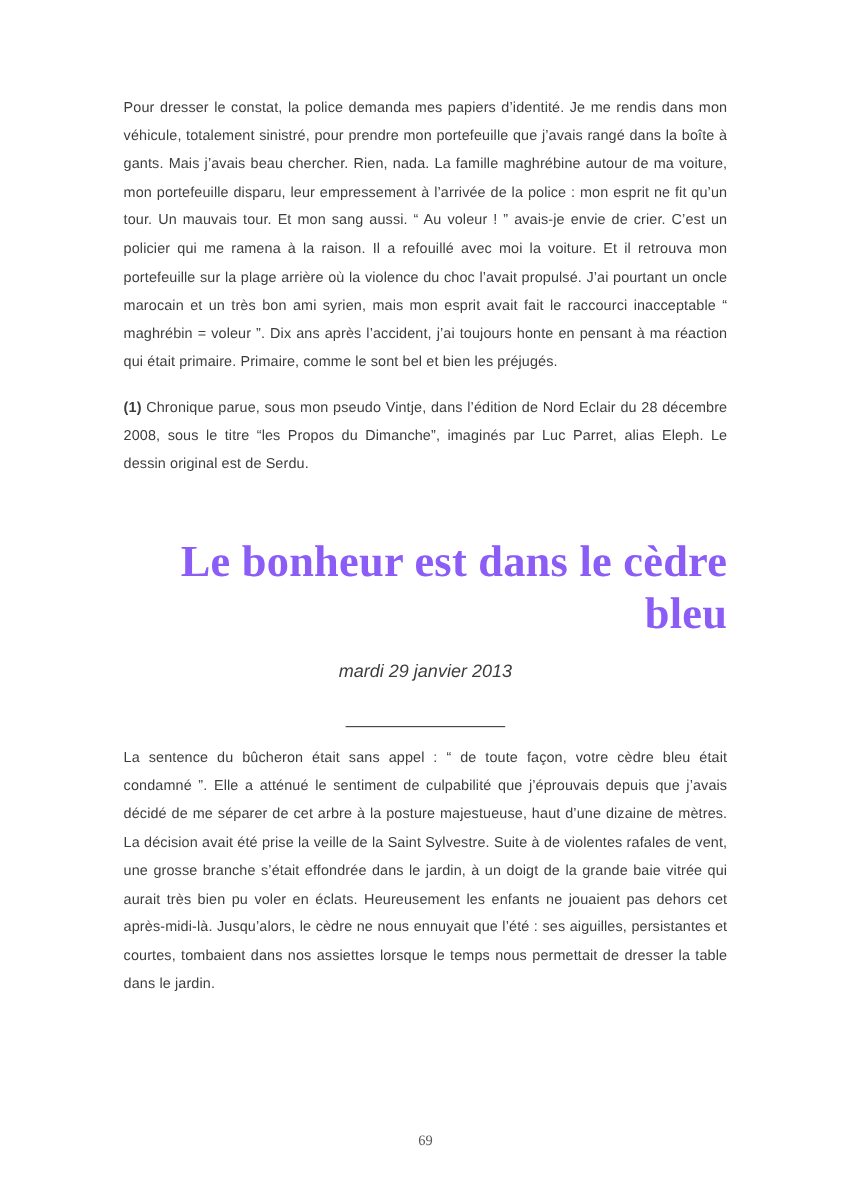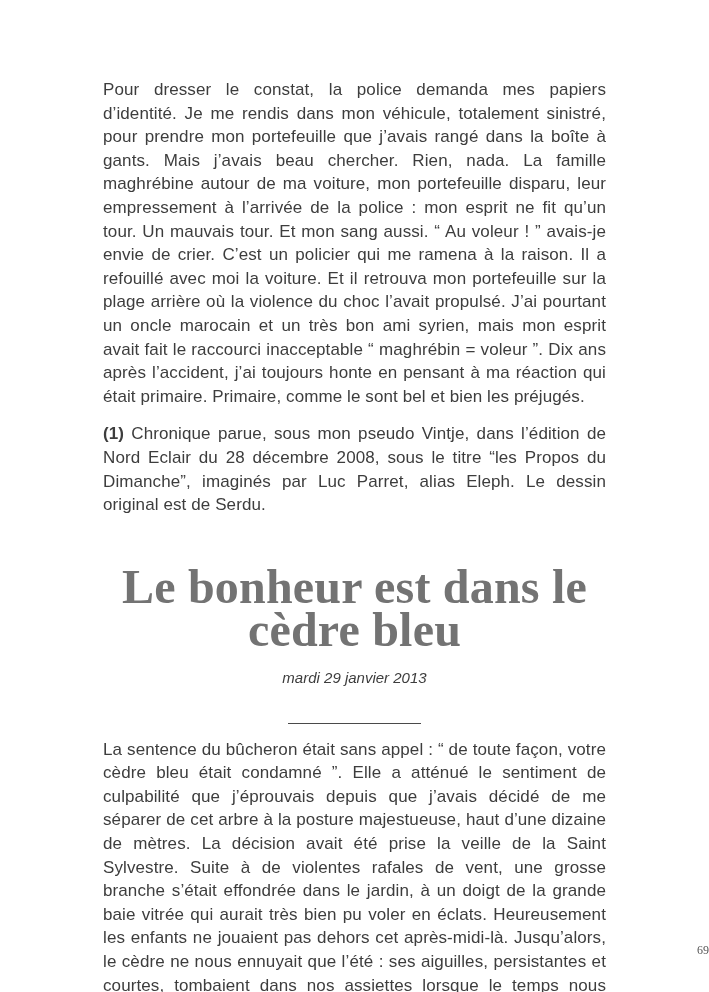--- a/index.html
+++ b/index.html
@@ -15,42 +15,42 @@
     overflow: hidden;
   }
 
   .content {
     width: 503px;
     margin: 0 auto;
     padding-top: 78px;
   }
 
   .body-text {
-    font-size: 17px;
+    font-size: 12px;
     line-height: 23.6px;
     color: #3d3d3d;
     text-align: justify;
     letter-spacing: 0.1px;
   }
 
   .footnote {
     margin-top: 14px;
   }
   .footnote strong {
     font-weight: 700;
     color: #3d3d3d;
   }
 
   .chapter-title {
     font-family: "Liberation Serif", "DejaVu Serif", serif;
     font-weight: 700;
-    font-size: 48px;
+    font-size: 37px;
     line-height: 43px;
-    color: #737373;
-    text-align: center;
+    color: #8b5cf6;
+    text-align: right;
     margin-top: 48px;
     letter-spacing: 0.2px;
   }
 
   .chapter-date {
     font-size: 15px;
     font-style: italic;
     color: #3d3d3d;
     text-align: center;
     margin-top: 18px;
@@ -61,21 +61,21 @@
     border-top: 1px solid #4a4a4a;
     width: 133px;
     margin: 37px auto 14px auto;
   }
 
   .page-number {
     position: absolute;
     bottom: 34px;
     left: 0;
     right: 0;
-    text-align: right;
+    text-align: center;
     font-family: "Liberation Serif", "DejaVu Serif", serif;
     font-size: 12px;
     color: #555555;
   }
 </style>
 </head>
 <body>
 
 <div class="page">
   <div class="content">

